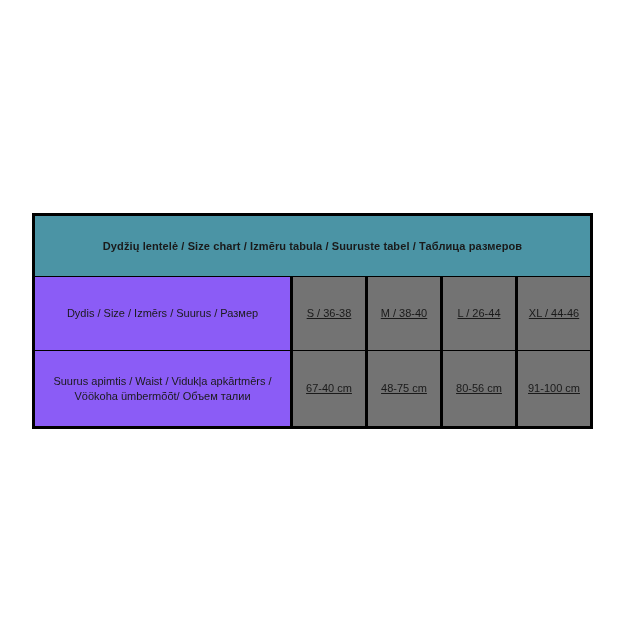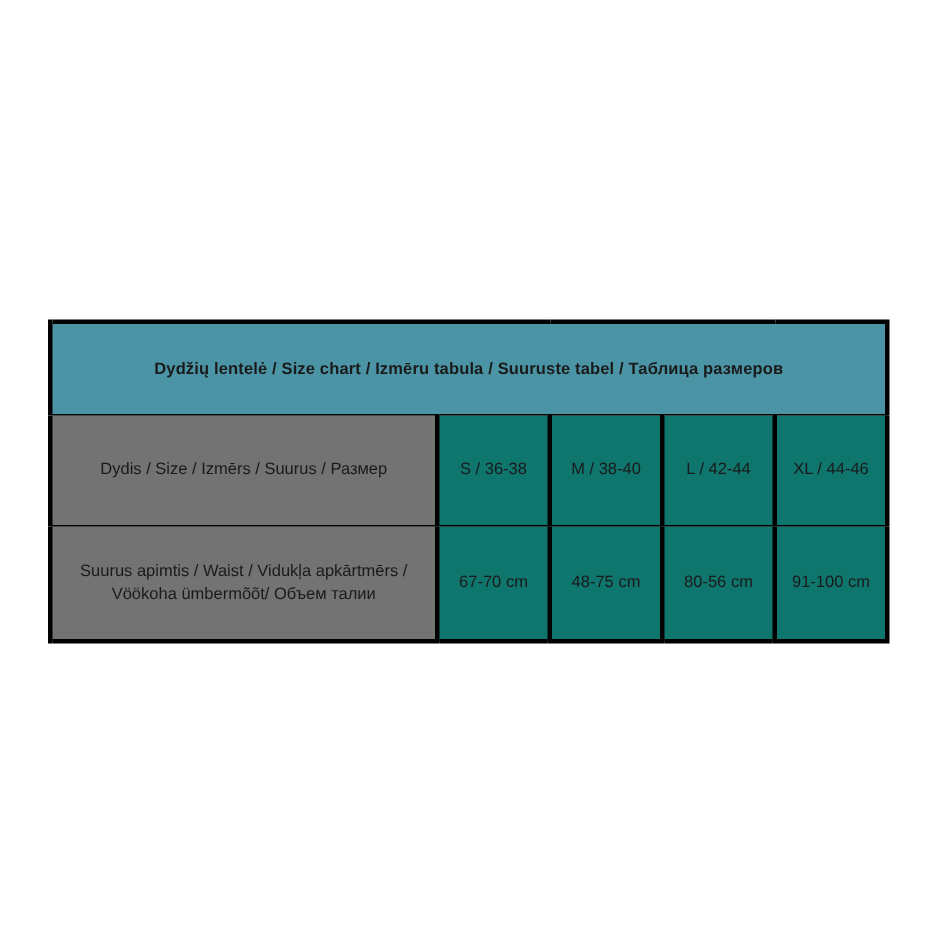--- a/index.html
+++ b/index.html
@@ -39,26 +39,27 @@
     background: #4B94A5;
     font-weight: 700;
     font-size: 12.5px;
     height: 24px;
     border-bottom-width: 3px;
     letter-spacing: 0.1px;
   }
   tr.row-sizes td { height: 37px; }
   tr.row-data  td { height: 39px; }
   td.label-cell {
-    background: #737373;
+    background: #8b5cf6;
   }
   td.value-cell {
-    background: #0f766e;
+    background: #737373;
     font-size: 11.5px;
     white-space: nowrap;
+    text-decoration: underline;
   }
   col.c-label { width: 258px; }
   col.c-size  { width: 75px; }
 </style>
 </head>
 <body>
 
 <div class="stage">
   <table class="size-chart">
     <colgroup>
@@ -69,25 +70,25 @@
       <col class="c-size">
     </colgroup>
     <tbody>
       <tr class="row-title">
         <td class="title-cell" colspan="5">Dydžių lentelė / Size chart / Izmēru tabula / Suuruste tabel / Таблица размеров</td>
       </tr>
       <tr class="row-sizes">
         <td class="label-cell">Dydis / Size / Izmērs / Suurus / Размер</td>
         <td class="value-cell">S / 36-38</td>
         <td class="value-cell">M / 38-40</td>
-        <td class="value-cell">L / 42-44</td>
+        <td class="value-cell">L / 26-44</td>
         <td class="value-cell">XL / 44-46</td>
       </tr>
       <tr class="row-data">
         <td class="label-cell">Suurus apimtis / Waist / Vidukļa apkārtmērs / Vöökoha ümbermõõt/ Объем талии</td>
-        <td class="value-cell">67-70 cm</td>
+        <td class="value-cell">67-40 cm</td>
         <td class="value-cell">48-75 cm</td>
         <td class="value-cell">80-56 cm</td>
         <td class="value-cell">91-100 cm</td>
       </tr>
     </tbody>
   </table>
 </div>
 
 </body></html>

